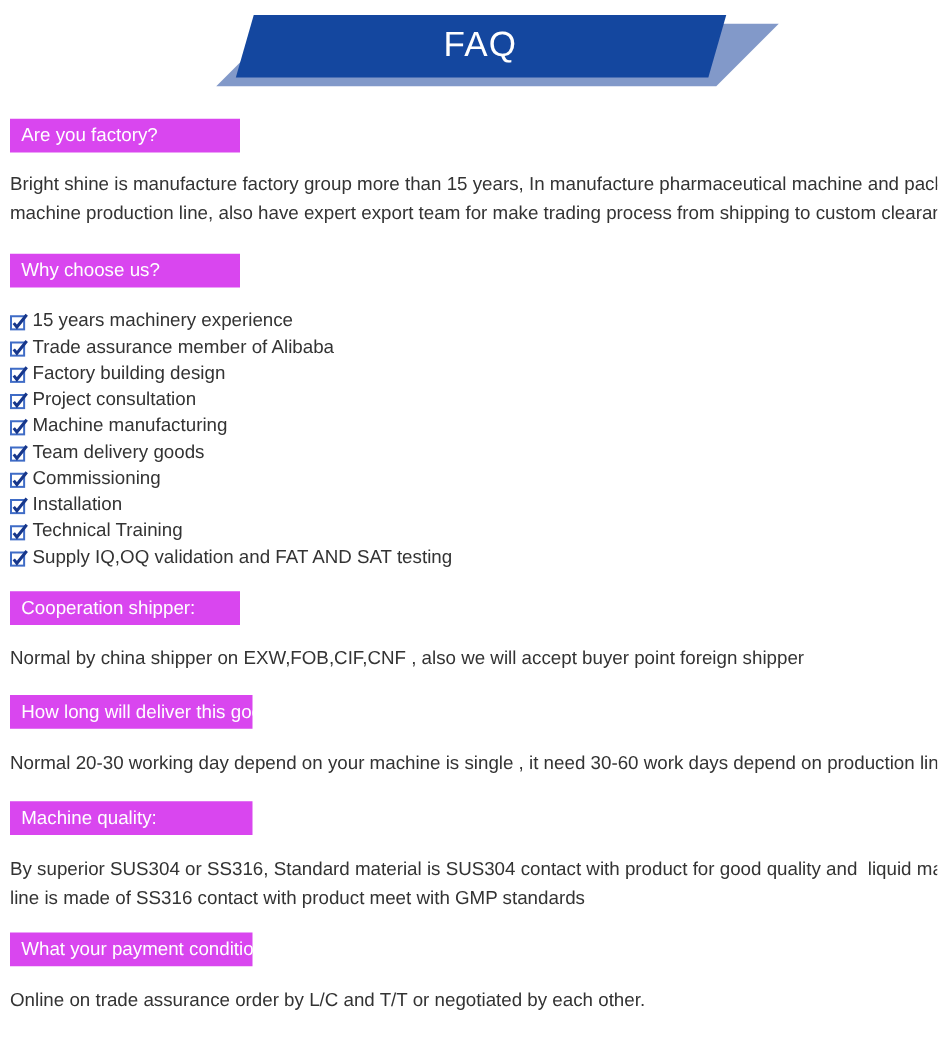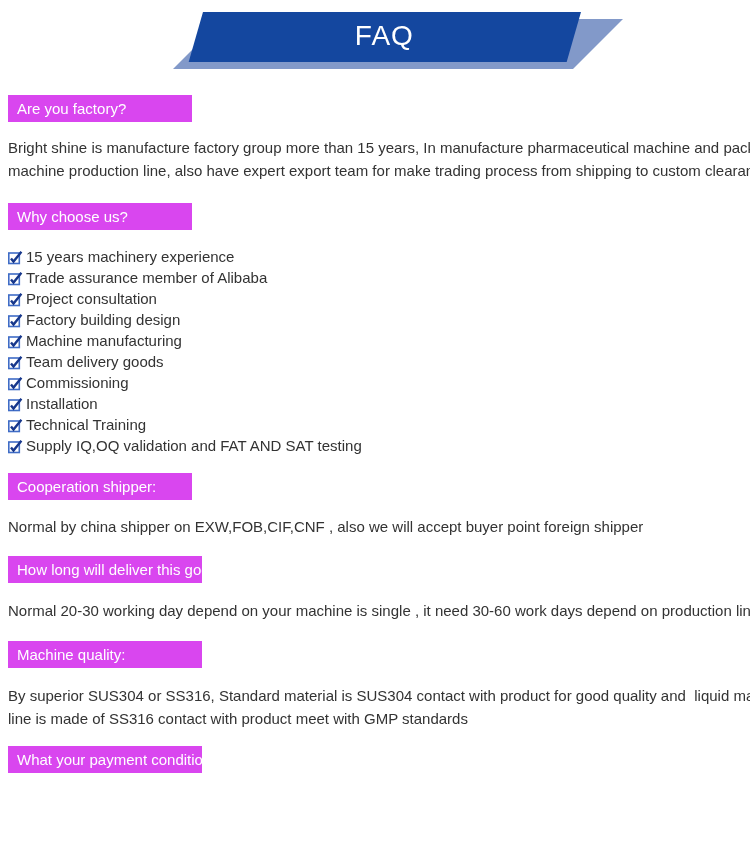--- a/index.html
+++ b/index.html
@@ -77,28 +77,28 @@
         <rect x="0.8" y="2" width="10.5" height="10.5" fill="#ffffff" stroke="#3f6cc6" stroke-width="1.6"></rect>
         <path d="M3 7.5 L5.5 10.6 L13.4 0.8" stroke="#17378b" stroke-width="2.4" fill="none"></path>
       </svg>
       <span>Trade assurance member of Alibaba</span>
     </div>
     <div class="chk-item">
       <svg class="chk-icon" viewBox="0 0 15 14" style="overflow:visible">
         <rect x="0.8" y="2" width="10.5" height="10.5" fill="#ffffff" stroke="#3f6cc6" stroke-width="1.6"></rect>
         <path d="M3 7.5 L5.5 10.6 L13.4 0.8" stroke="#17378b" stroke-width="2.4" fill="none"></path>
       </svg>
-      <span>Project consultation</span>
+      <span>Factory building design</span>
     </div>
     <div class="chk-item">
       <svg class="chk-icon" viewBox="0 0 15 14" style="overflow:visible">
         <rect x="0.8" y="2" width="10.5" height="10.5" fill="#ffffff" stroke="#3f6cc6" stroke-width="1.6"></rect>
         <path d="M3 7.5 L5.5 10.6 L13.4 0.8" stroke="#17378b" stroke-width="2.4" fill="none"></path>
       </svg>
-      <span>Factory building design</span>
+      <span>Project consultation</span>
     </div>
     <div class="chk-item">
       <svg class="chk-icon" viewBox="0 0 15 14" style="overflow:visible">
         <rect x="0.8" y="2" width="10.5" height="10.5" fill="#ffffff" stroke="#3f6cc6" stroke-width="1.6"></rect>
         <path d="M3 7.5 L5.5 10.6 L13.4 0.8" stroke="#17378b" stroke-width="2.4" fill="none"></path>
       </svg>
       <span>Machine manufacturing</span>
     </div>
     <div class="chk-item">
       <svg class="chk-icon" viewBox="0 0 15 14" style="overflow:visible">
@@ -147,14 +147,17 @@
     <div class="ln">Normal 20-30 working day depend on your machine is single , it need 30-60 work days depend on production line</div>
   </div>
 
   <div class="sec-head w-b" style="top:641px">Machine quality:</div>
   <div class="para" style="top:684px">
     <div class="ln">By superior SUS304 or SS316, Standard material is SUS304 contact with product for good quality and  liquid machine</div>
     <div class="ln">line is made of SS316 contact with product meet with GMP standards</div>
   </div>
 
   <div class="sec-head w-b" style="top:746px">What your payment condition?</div>
+  <div class="para" style="top:789px">
+    <div class="ln">Online on trade assurance order by L/C and T/T or negotiated by each other.</div>
+  </div>
 
 </div>
 
 </body></html>

